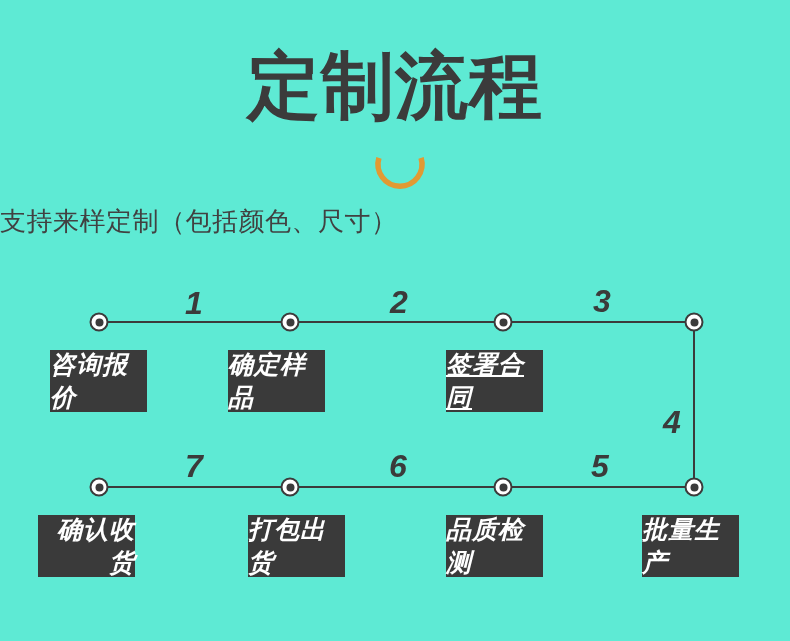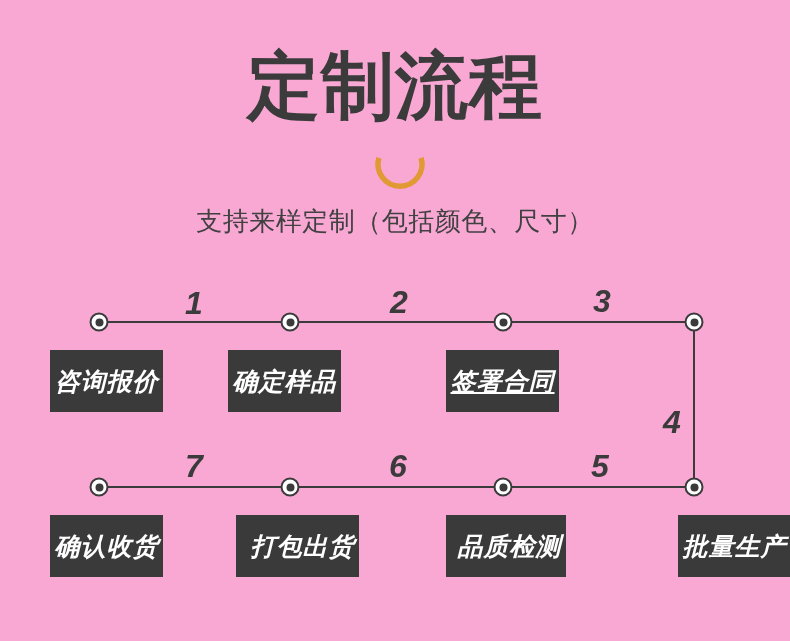--- a/index.html
+++ b/index.html
@@ -5,21 +5,21 @@
   html, body {
     margin: 0;
     padding: 0;
     background: #ffffff;
     font-family: "Liberation Sans", "DejaVu Sans", sans-serif;
   }
   .stage {
     position: relative;
     width: 790px;
     height: 641px;
-    background: #f9a8d4;
+    background: #5eead4;
     overflow: hidden;
   }
   .page-title {
     position: absolute;
     top: 44px;
     left: 0;
     width: 790px;
     text-align: center;
     font-size: 73px;
     line-height: 1.15;
@@ -33,21 +33,21 @@
     left: 369px;
     top: 152px;
     width: 62px;
     height: 40px;
   }
   .subtitle {
     position: absolute;
     top: 204px;
     left: 0;
     width: 790px;
-    text-align: center;
+    text-align: left;
     font-size: 26px;
     font-weight: 400;
     color: #414141;
     letter-spacing: 0.5px;
   }
   .flow-line {
     position: absolute;
     background: #3b3b3b;
   }
   .line-top    { left: 99px;  top: 321px; width: 595px; height: 2px; }
@@ -75,21 +75,21 @@
   .seg-num {
     position: absolute;
     transform: translate(-50%, -50%);
     font-size: 32px;
     font-style: italic;
     font-weight: 700;
     color: #3b3b3b;
   }
   .step-box {
     position: absolute;
-    width: 113px;
+    width: 97px;
     height: 62px;
     background: #3a3a3a;
     color: #ffffff;
     display: flex;
     align-items: center;
     justify-content: center;
     font-size: 25px;
     font-weight: 700;
     font-style: italic;
     letter-spacing: 1px;
@@ -145,18 +145,18 @@
   <div class="seg-num" style="left:602px; top:301px;">3</div>
   <div class="seg-num" style="left:672px; top:422px;">4</div>
   <div class="seg-num" style="left:194px; top:466px;">7</div>
   <div class="seg-num" style="left:398px; top:466px;">6</div>
   <div class="seg-num" style="left:600px; top:466px;">5</div>
 
   <div class="step-box" style="left:50px;  top:350px;">咨询报价</div>
   <div class="step-box" style="left:228px; top:350px;">确定样品</div>
   <div class="step-box" style="left:446px; top:350px;text-decoration:underline;">签署合同</div>
 
-  <div class="step-box" style="left:50px;  top:515px;">确认收货</div>
-  <div class="step-box" style="left:236px; top:515px;padding-left:10px;">打包出货</div>
-  <div class="step-box" style="left:446px; top:515px;padding-left:7px;">品质检测</div>
-  <div class="step-box" style="left:642px; top:515px;margin-left:36px;">批量生产</div>
+  <div class="step-box" style="left:38px;  top:515px;text-align:right;">确认收货</div>
+  <div class="step-box" style="left:248px; top:515px;">打包出货</div>
+  <div class="step-box" style="left:446px; top:515px;">品质检测</div>
+  <div class="step-box" style="left:642px; top:515px;">批量生产</div>
 
 </div>
 
 </body></html>

